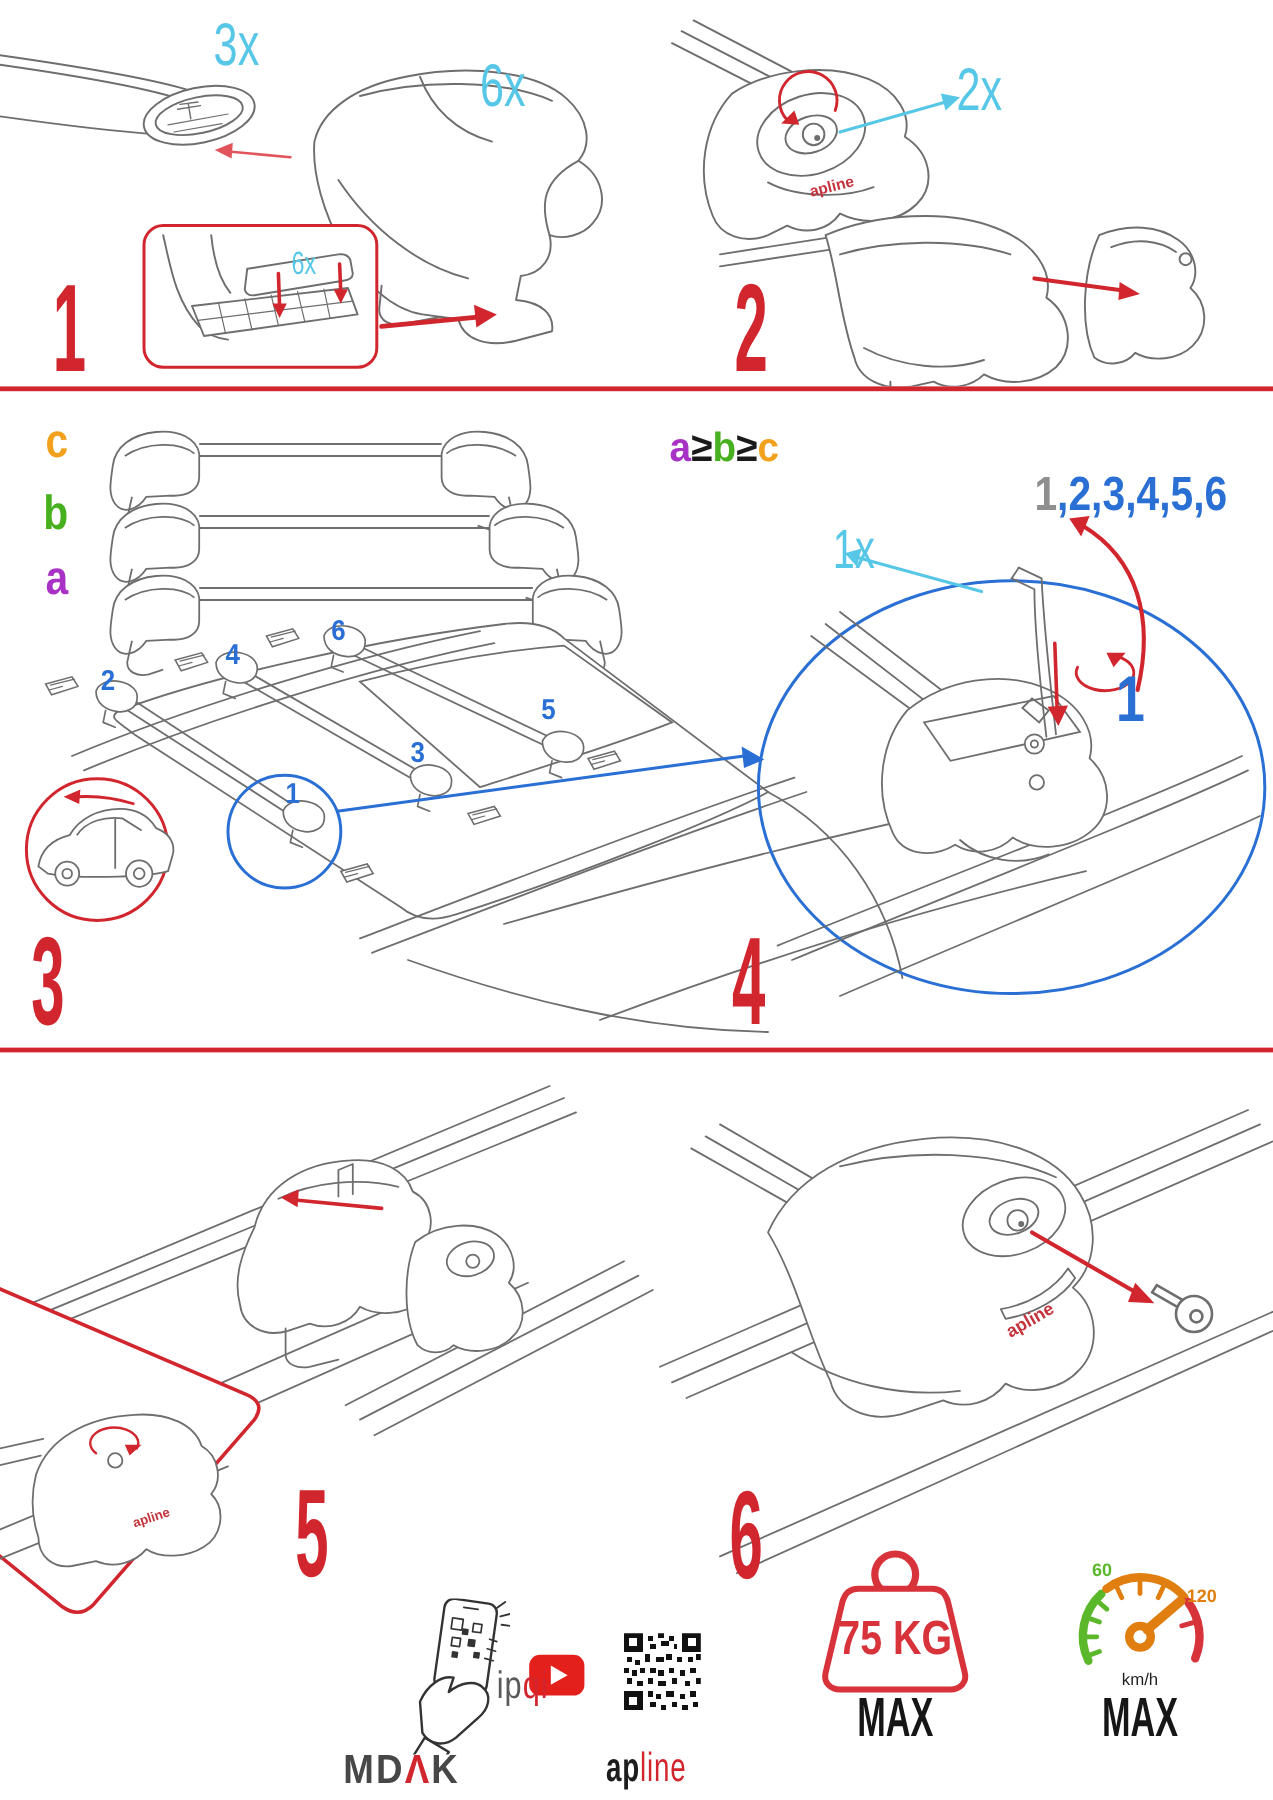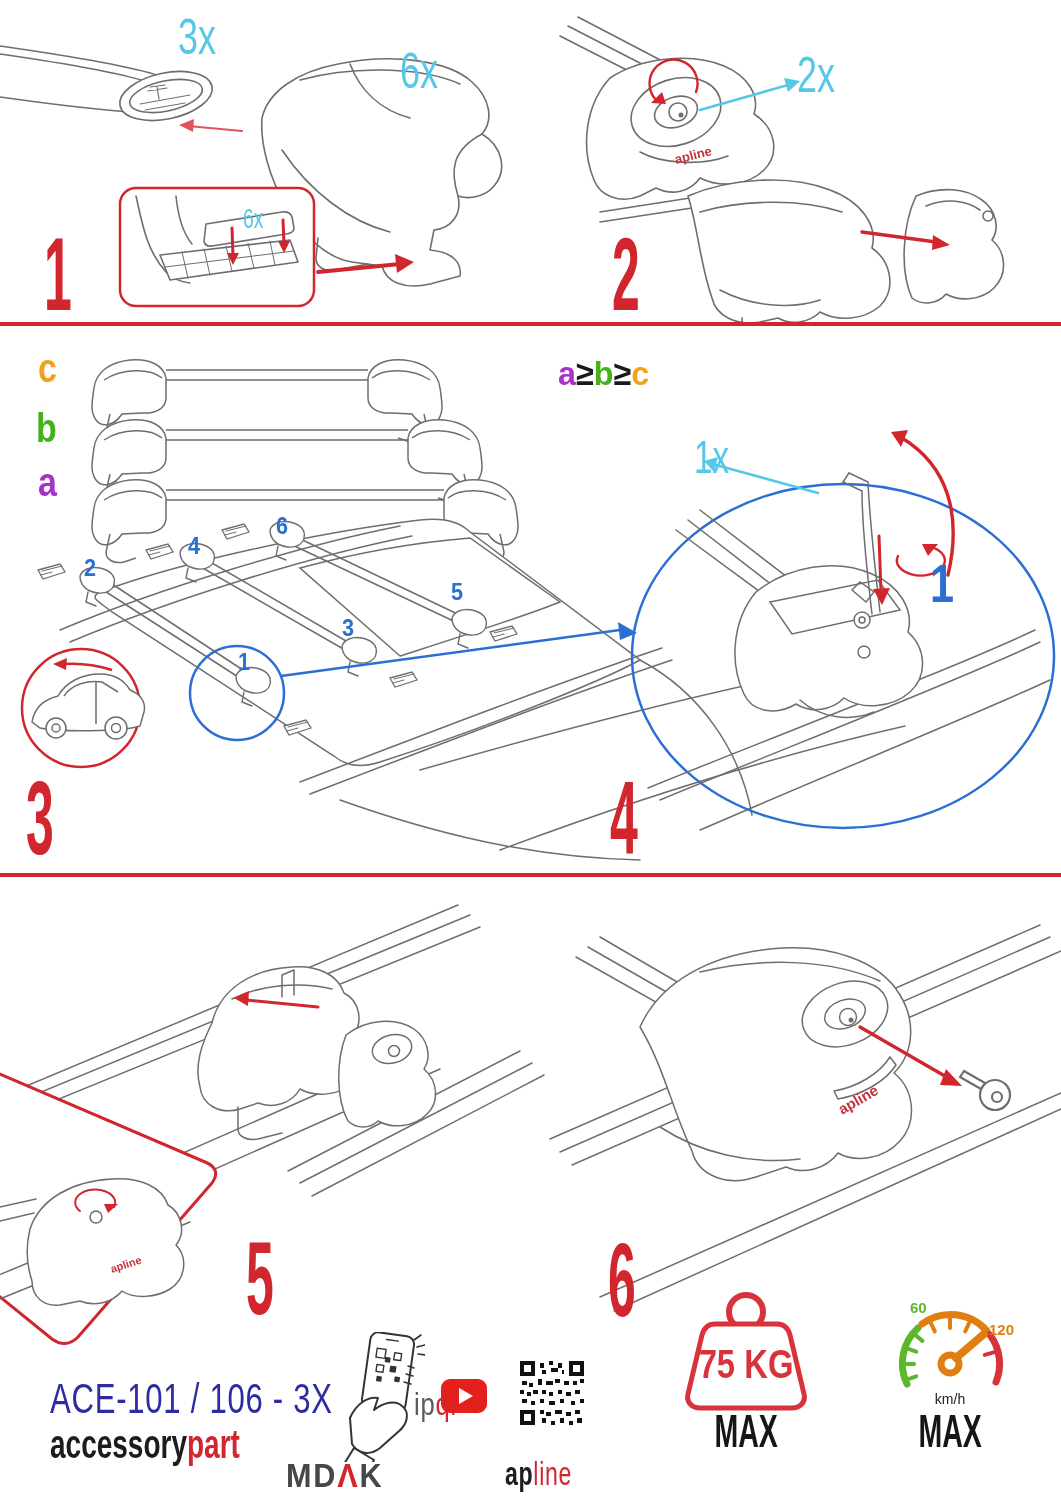--- a/index.html
+++ b/index.html
@@ -249,20 +249,23 @@
   <div class="abs" style="left:188px;top:534px"><span class="cond posnum">4</span></div>
   <div class="abs" style="left:276px;top:514px"><span class="cond posnum">6</span></div>
   <div class="abs" style="left:342px;top:616px"><span class="cond posnum">3</span></div>
   <div class="abs" style="left:451px;top:580px"><span class="cond posnum">5</span></div>
   <div class="abs" style="left:238px;top:650px"><span class="cond posnum">1</span></div>
   <div class="abs" style="left:26px;top:766px"><span class="cond stepnum">3</span></div>
 
   <div class="abs" style="left:558px;top:356px">
     <span class="cond rule"><span style="color:var(--purple)">a</span><span style="color:#1a1a1a">≥</span><span style="color:var(--green)">b</span><span style="color:#1a1a1a">≥</span><span style="color:var(--orange)">c</span></span>
   </div>
+  <div class="abs" style="left:862px;top:392px">
+    <span class="cond seq"><span style="color:var(--gray1)">1</span><span style="color:var(--blue)">,2,3,4,5,6</span></span>
+  </div>
   <div class="abs" style="left:694px;top:434px"><span class="cond qty" style="font-size:46px">1x</span></div>
   <div class="abs" style="left:930px;top:556px"><span class="cond bigblue">1</span></div>
   <div class="abs" style="left:610px;top:766px"><span class="cond stepnum">4</span></div>
 
   <div class="abs divider" style="top:873px"></div>
 
   <svg class="abs" style="left:0;top:877px" width="1061" height="500" viewBox="0 0 1061 500">
     <g stroke="#6e6e6e" stroke-width="1.5" fill="none" stroke-linecap="round" stroke-linejoin="round">
 
       <g>
@@ -323,24 +326,20 @@
           <circle cx="997" cy="220" r="5"></circle>
           <path d="M981,212 L960,200 M985,206 L964,194 M960,200 L964,194"></path>
         </g>
       </g>
     </g>
   </svg>
 
   <div class="abs" style="left:246px;top:1226px"><span class="cond stepnum">5</span></div>
   <div class="abs" style="left:608px;top:1228px"><span class="cond stepnum">6</span></div>
 
-  <div class="abs" style="left:50px;top:1378px"><span class="cond model">ACE-101 / 106 - 3X</span></div>
-  <div class="abs" style="left:50px;top:1424px">
-    <span class="cond brand"><span style="color:#1c1c1c">accessory</span><span style="color:var(--red)">part</span></span>
-  </div>
 
   <svg class="abs" style="left:340px;top:1332px" width="85" height="130" viewBox="0 0 85 130">
     <g stroke="#333" stroke-width="2" fill="#fff" stroke-linecap="round" stroke-linejoin="round">
       <rect x="26" y="2" width="44" height="76" rx="8" transform="rotate(8 48 40)"></rect>
       <g transform="rotate(8 48 40)" stroke-width="1.4">
         <line x1="42" y1="8" x2="54" y2="8"></line>
         <rect x="34" y="18" width="9" height="9"></rect>
           <rect x="52" y="20" width="7" height="7"></rect>
         <rect x="36" y="34" width="7" height="7"></rect>
           <rect x="50" y="34" width="5" height="5" fill="#333"></rect>

